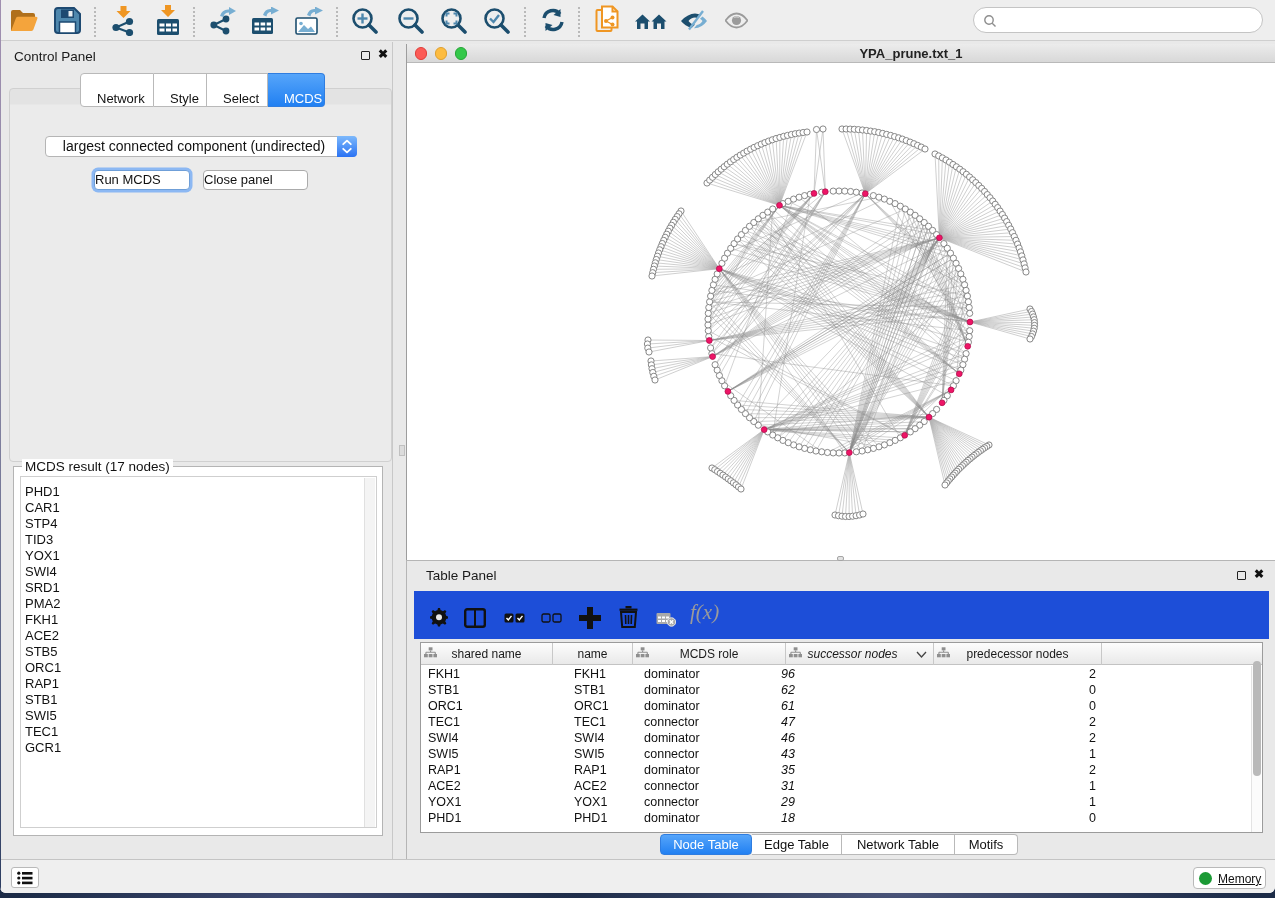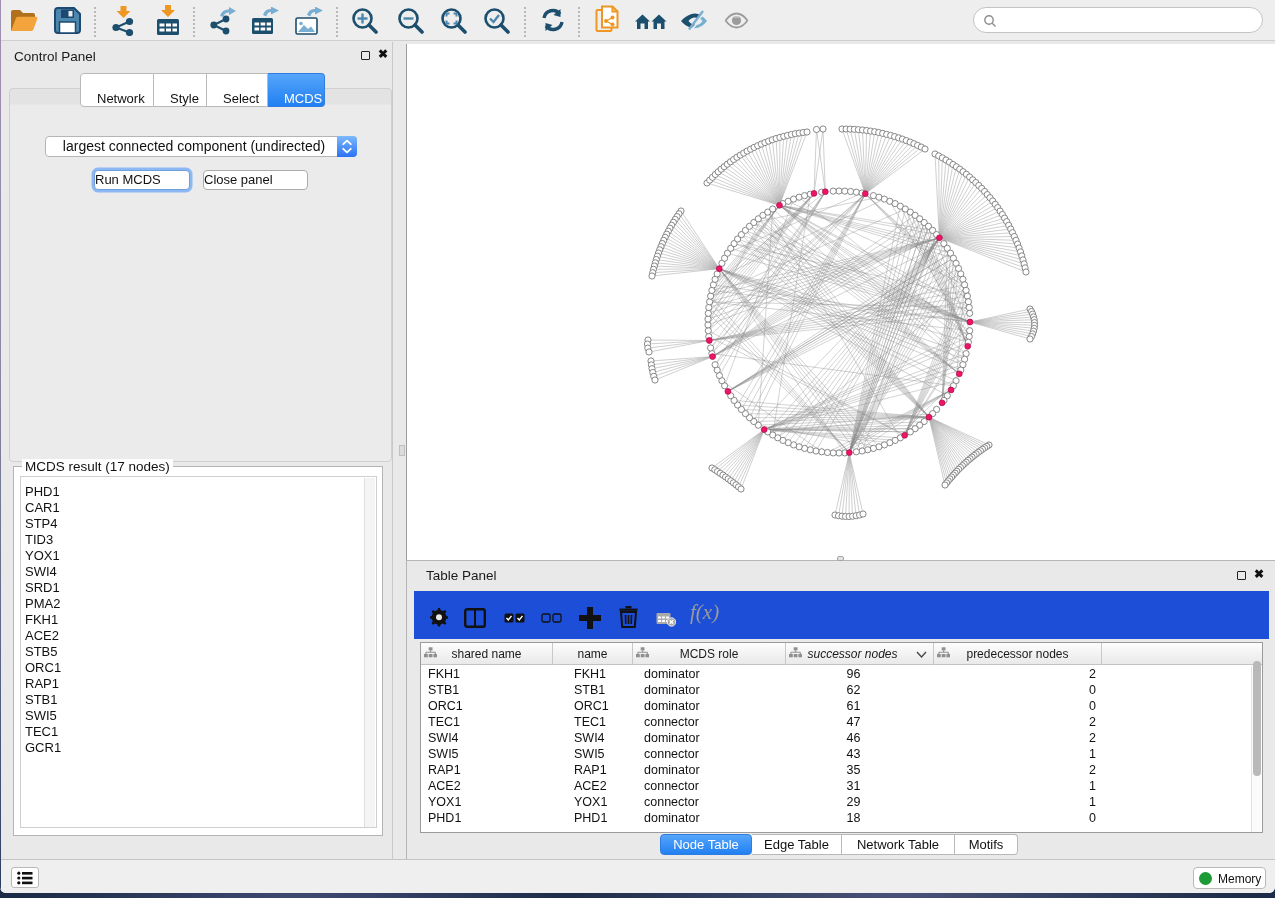--- a/index.html
+++ b/index.html
@@ -49,34 +49,34 @@
 #tp-toolbar { position:absolute; left:7px; top:30px; width:855px; height:48px; background:#1d4ed8; }
 #tbl { position:absolute; left:13px; top:81px; width:843px; height:191px; background:#fff; border:1px solid #9b9b9b; }
 #thead { position:absolute; left:0; top:0; width:841px; height:22px; background:linear-gradient(#fdfdfd,#e9e9e9); border-bottom:1px solid #c3c3c3; font-size:12px; color:#1a1a1a; }
 .hcell { position:absolute; top:0; height:22px; border-right:1px solid #c8c8c8; }
 .hlab { position:absolute; top:4px; width:100%; text-align:center; white-space:nowrap; }
 .sorticon { position:absolute; left:3px; top:4px; }
 .row { position:absolute; left:0; width:820px; height:16px; font-size:12.5px; color:#111; }
 .c1 { position:absolute; left:7px; }
 .c2 { position:absolute; left:153px; }
 .c3 { position:absolute; left:223px; }
-.c4 { position:absolute; left:360px; width:145px; text-align:center; }
+.c4 { position:absolute; left:360px; width:145px; text-align:left;font-style:italic; }
 .c5 { position:absolute; left:520px; width:155px; text-align:right; }
 #vscroll { position:absolute; right:1px; top:23px; width:10px; height:166px; background:#fbfbfb; border-left:1px solid #e3e3e3; }
 #vthumb { position:absolute; left:1px; top:-5px; width:8px; height:115px; background:#b9b9b9; border-radius:4px; }
 #btabs { position:absolute; left:253px; top:273px; height:21px; display:flex; }
 .btab { height:21px; line-height:20px; font-size:13px; color:#111; background:#fff; border:1px solid #b9b9b9; border-left:none; text-align:center; }
 .btab.sel { background:linear-gradient(#56a5fa,#2180f2); color:#fff; border:1px solid #2f7de0; border-radius:4px; }
 .btab.last { border-radius:0 4px 4px 0; }
 
 #statusbar { position:absolute; left:0; top:859px; width:1275px; height:34px; background:#efefef; border-top:1px solid #c4c4c4; }
 #listbtn { position:absolute; left:11px; top:7px; width:28px; height:21px; background:#fff; border:1px solid #b9b9b9; border-radius:3px; }
 #membtn { position:absolute; left:1193px; top:7px; width:73px; height:22px; background:#fff; border:1px solid #b9b9b9; border-radius:4px; font-size:12px; color:#111; }
 #membtn .dot { position:absolute; left:5px; top:4px; width:13px; height:13px; border-radius:50%; background:#1b9a35; }
-#membtn .lab { position:absolute; left:24px; top:4px; }
+#membtn .lab { position:absolute; left:24px; top:4px;text-decoration:underline; }
 #splitter-knob { position:absolute; left:399px; top:445px; width:6px; height:11px; background:#dcdcdc; border:1px solid #c0c0c0; }
 </style>
 </head>
 <body>
 <div id="app">
 <div id="leftedge"></div>
   <div id="toolbar">
     <div class="tsep" style="left:94px;"></div>
       <div class="tsep" style="left:193px;"></div>
       <div class="tsep" style="left:336px;"></div>
@@ -234,20 +234,26 @@
 SWI5
 TEC1
 GCR1</div>
         <div class="track"></div>
       </div>
     </div>
   </div>
   <div id="splitter-knob"></div>
 
   <div id="netframe">
+    <div id="nettitle">
+      <div class="light" style="left:7.5px; background:#fc5b56; border:0.5px solid #df3e39;"></div>
+      <div class="light" style="left:27.5px; background:#fdbc40; border:0.5px solid #dfa02f;"></div>
+      <div class="light" style="left:47.5px; background:#34c84a; border:0.5px solid #27a537;"></div>
+      <div class="t">YPA_prune.txt_1</div>
+    </div>
     <div id="graphwrap">
     <svg id="graph" width="869" height="497" viewBox="0 0 869 497">
 <path d="M372.5 142.3L300.0 120.0M372.5 142.3L302.7 117.1M372.5 142.3L305.5 114.3M372.5 142.3L308.3 111.5M372.5 142.3L311.2 108.8M372.5 142.3L314.2 106.2M372.5 142.3L317.2 103.7M372.5 142.3L320.3 101.2M372.5 142.3L323.5 98.8M372.5 142.3L326.7 96.5M372.5 142.3L329.9 94.3M372.5 142.3L333.3 92.1M372.5 142.3L336.7 90.1M372.5 142.3L340.1 88.1M372.5 142.3L343.6 86.2M372.5 142.3L347.1 84.4M372.5 142.3L350.7 82.7M372.5 142.3L354.3 81.1M372.5 142.3L357.9 79.6M372.5 142.3L361.6 78.1M372.5 142.3L365.3 76.8M372.5 142.3L369.1 75.5M372.5 142.3L372.9 74.4M372.5 142.3L376.7 73.3M372.5 142.3L380.5 72.4M372.5 142.3L384.4 71.5M372.5 142.3L388.3 70.7M372.5 142.3L392.2 70.1M372.5 142.3L396.1 69.5M372.5 142.3L400.0 69.0M458.3 130.7L435.0 66.0M458.3 130.7L439.1 66.0M458.3 130.7L443.2 66.1M458.3 130.7L447.3 66.3M458.3 130.7L451.4 66.6M458.3 130.7L455.5 67.0M458.3 130.7L459.6 67.5M458.3 130.7L463.6 68.1M458.3 130.7L467.7 68.7M458.3 130.7L471.7 69.5M458.3 130.7L475.7 70.4M458.3 130.7L479.7 71.4M458.3 130.7L483.7 72.4M458.3 130.7L487.6 73.6M458.3 130.7L491.6 74.8M458.3 130.7L495.4 76.1M458.3 130.7L499.3 77.6M458.3 130.7L503.1 79.1M458.3 130.7L506.9 80.7M458.3 130.7L510.6 82.4M458.3 130.7L514.3 84.1M458.3 130.7L518.0 86.0M532.4 174.8L528.0 91.0M532.4 174.8L531.7 92.9M532.4 174.8L535.4 94.9M532.4 174.8L539.0 97.0M532.4 174.8L542.5 99.2M532.4 174.8L546.0 101.5M532.4 174.8L549.4 103.8M532.4 174.8L552.8 106.2M532.4 174.8L556.1 108.7M532.4 174.8L559.4 111.3M532.4 174.8L562.6 114.0M532.4 174.8L565.7 116.8M532.4 174.8L568.8 119.6M532.4 174.8L571.8 122.5M532.4 174.8L574.7 125.4M532.4 174.8L577.6 128.5M532.4 174.8L580.3 131.6M532.4 174.8L583.0 134.7M532.4 174.8L585.7 138.0M532.4 174.8L588.2 141.3M532.4 174.8L590.7 144.6M532.4 174.8L593.1 148.1M532.4 174.8L595.4 151.5M532.4 174.8L597.6 155.1M532.4 174.8L599.7 158.6M532.4 174.8L601.7 162.3M532.4 174.8L603.7 166.0M532.4 174.8L605.5 169.7M532.4 174.8L607.3 173.5M532.4 174.8L609.0 177.3M532.4 174.8L610.6 181.1M532.4 174.8L612.1 185.0M532.4 174.8L613.5 188.9M532.4 174.8L614.8 192.9M532.4 174.8L616.0 196.9M532.4 174.8L617.1 200.9M532.4 174.8L618.1 204.9M532.4 174.8L619.0 209.0M563.0 259.0L623.0 246.0M563.0 259.0L624.5 248.5M563.0 259.0L625.6 251.1M563.0 259.0L626.5 253.9M563.0 259.0L627.2 256.7M563.0 259.0L627.5 259.6M563.0 259.0L627.5 262.4M563.0 259.0L627.2 265.3M563.0 259.0L626.5 268.1M563.0 259.0L625.6 270.9M563.0 259.0L624.5 273.5M563.0 259.0L623.0 276.0M312.3 205.7L274.0 148.0M312.3 205.7L272.0 150.8M312.3 205.7L270.1 153.6M312.3 205.7L268.2 156.4M312.3 205.7L266.4 159.3M312.3 205.7L264.6 162.3M312.3 205.7L262.9 165.2M312.3 205.7L261.3 168.2M312.3 205.7L259.7 171.2M312.3 205.7L258.2 174.3M312.3 205.7L256.7 177.4M312.3 205.7L255.3 180.5M312.3 205.7L254.0 183.7M312.3 205.7L252.7 186.8M312.3 205.7L251.5 190.0M312.3 205.7L250.4 193.2M312.3 205.7L249.3 196.5M312.3 205.7L248.3 199.8M312.3 205.7L247.4 203.0M312.3 205.7L246.5 206.3M312.3 205.7L245.7 209.7M312.3 205.7L245.0 213.0M302.3 277.5L241.0 277.0M302.3 277.5L240.4 281.0M302.3 277.5L240.8 285.1M302.3 277.5L242.0 289.0M305.6 293.6L244.0 298.0M305.6 293.6L244.4 301.9M305.6 293.6L245.0 305.7M305.6 293.6L245.8 309.5M305.6 293.6L246.8 313.3M305.6 293.6L248.0 317.0M357.2 366.6L305.0 405.0M357.2 366.6L307.8 406.7M357.2 366.6L310.5 408.5M357.2 366.6L313.2 410.3M357.2 366.6L315.9 412.1M357.2 366.6L318.6 414.0M357.2 366.6L321.2 415.9M357.2 366.6L323.8 417.8M357.2 366.6L326.4 419.8M357.2 366.6L329.0 421.8M357.2 366.6L331.5 423.9M357.2 366.6L334.0 426.0M442.3 389.6L428.0 452.0M442.3 389.6L431.5 452.7M442.3 389.6L435.0 453.2M442.3 389.6L438.5 453.5M442.3 389.6L442.1 453.5M442.3 389.6L445.6 453.2M442.3 389.6L449.1 452.7M442.3 389.6L452.6 452.0M442.3 389.6L456.0 451.0M522.0 354.2L582.0 382.0M522.0 354.2L579.8 383.4M522.0 354.2L577.6 384.8M522.0 354.2L575.5 386.3M522.0 354.2L573.4 387.8M522.0 354.2L571.3 389.3M522.0 354.2L569.2 390.9M522.0 354.2L567.1 392.5M522.0 354.2L565.1 394.1M522.0 354.2L563.1 395.8M522.0 354.2L561.1 397.4M522.0 354.2L559.2 399.2M522.0 354.2L557.2 400.9M522.0 354.2L555.4 402.7M522.0 354.2L553.5 404.5M522.0 354.2L551.6 406.3M522.0 354.2L549.8 408.2M522.0 354.2L548.1 410.1M522.0 354.2L546.3 412.0M522.0 354.2L544.6 414.0M522.0 354.2L542.9 415.9M522.0 354.2L541.2 417.9M522.0 354.2L539.6 419.9M522.0 354.2L538.0 422.0M407.0 130.4L409.5 66.5M418.3 128.7L409.5 66.5M407.0 130.4L416.0 66.0M418.3 128.7L416.0 66.0" fill="none" stroke="#b3b3b3" stroke-width="0.7" opacity="0.9"></path>
 <path d="M372.5 142.3L301.8 244.5M372.5 142.3L302.6 238.8M372.5 142.3L303.6 233.1M372.5 142.3L304.9 227.4M372.5 142.3L306.4 221.8M372.5 142.3L562.2 244.5M372.5 142.3L562.7 250.3M372.5 142.3L562.7 267.7M372.5 142.3L562.2 273.5M372.5 142.3L561.4 279.2M372.5 142.3L559.1 290.6M372.5 142.3L557.6 296.2M372.5 142.3L555.9 301.7M372.5 142.3L525.6 167.4M372.5 142.3L529.6 171.6M372.5 142.3L536.9 180.6M372.5 142.3L540.3 185.3M372.5 142.3L543.5 190.2M372.5 142.3L546.4 195.2M458.3 130.7L308.1 301.7M458.3 130.7L304.9 290.6M458.3 130.7L303.6 284.9M458.3 130.7L301.8 273.5M458.3 130.7L301.3 267.7M458.3 130.7L346.8 358.5M458.3 130.7L342.5 354.7M458.3 130.7L338.4 350.6M458.3 130.7L334.4 346.4M458.3 130.7L330.6 342.0M458.3 130.7L557.6 221.8M458.3 130.7L559.1 227.4M458.3 130.7L560.4 233.1M458.3 130.7L561.4 238.8M532.4 174.8L408.9 388.0M532.4 174.8L403.3 386.8M532.4 174.8L397.6 385.4M532.4 174.8L392.1 383.8M532.4 174.8L386.6 381.9M532.4 174.8L381.2 379.7M532.4 174.8L375.9 377.4M532.4 174.8L370.7 374.8M532.4 174.8L365.7 372.0M532.4 174.8L360.7 368.9M532.4 174.8L351.3 362.2M532.4 174.8L301.0 261.9M532.4 174.8L301.0 256.1M532.4 174.8L301.3 250.3M532.4 174.8L301.8 244.5M532.4 174.8L302.6 238.8M532.4 174.8L303.6 233.1M532.4 174.8L304.9 227.4M532.4 174.8L455.1 388.0M563.0 259.0L320.5 190.2M563.0 259.0L323.7 185.3M563.0 259.0L327.1 180.6M563.0 259.0L330.6 176.0M563.0 259.0L334.4 171.6M563.0 259.0L338.4 167.4M563.0 259.0L342.5 163.3M563.0 259.0L346.8 159.5M563.0 259.0L304.9 227.4M563.0 259.0L306.4 221.8M312.3 205.7L471.9 383.8M312.3 205.7L466.4 385.4M312.3 205.7L460.7 386.8M312.3 205.7L455.1 388.0M312.3 205.7L449.3 388.8M312.3 205.7L437.8 389.9M312.3 205.7L561.4 279.2M312.3 205.7L559.1 290.6M312.3 205.7L557.6 296.2M312.3 205.7L555.9 301.7M312.3 205.7L553.8 307.1M312.3 205.7L549.1 317.7M312.3 205.7L546.4 322.8M312.3 205.7L540.3 332.7M302.3 277.5L557.6 221.8M302.3 277.5L559.1 227.4M302.3 277.5L560.4 233.1M302.3 277.5L561.4 238.8M302.3 277.5L562.2 244.5M302.3 277.5L562.7 250.3M305.6 293.6L508.1 152.3M305.6 293.6L512.7 155.8M305.6 293.6L517.2 159.5M305.6 293.6L521.5 163.3M305.6 293.6L525.6 167.4M305.6 293.6L529.6 171.6M305.6 293.6L536.9 180.6M357.2 366.6L508.1 365.7M357.2 366.6L503.3 368.9M357.2 366.6L493.3 374.8M357.2 366.6L488.1 377.4M357.2 366.6L482.8 379.7M357.2 366.6L525.6 350.6M357.2 366.6L517.2 358.5M357.2 366.6L512.7 362.2M357.2 366.6L508.1 365.7M357.2 366.6L503.3 368.9M357.2 366.6L562.7 267.7M357.2 366.6L562.2 273.5M357.2 366.6L561.4 279.2M357.2 366.6L559.1 290.6M357.2 366.6L557.6 296.2M357.2 366.6L555.9 301.7M357.2 366.6L553.8 307.1M357.2 366.6L549.1 317.7M442.3 389.6L301.3 250.3M442.3 389.6L301.8 244.5M442.3 389.6L302.6 238.8M442.3 389.6L303.6 233.1M442.3 389.6L517.2 159.5M442.3 389.6L521.5 163.3M442.3 389.6L525.6 167.4M442.3 389.6L529.6 171.6M442.3 389.6L536.9 180.6M442.3 389.6L540.3 185.3M442.3 389.6L543.5 190.2M442.3 389.6L546.4 195.2M442.3 389.6L549.1 200.3M442.3 389.6L551.6 205.5M442.3 389.6L553.8 210.9M442.3 389.6L493.3 143.2M442.3 389.6L498.3 146.0M442.3 389.6L503.3 149.1M442.3 389.6L508.1 152.3M442.3 389.6L512.7 155.8M442.3 389.6L517.2 159.5M442.3 389.6L521.5 163.3M442.3 389.6L525.6 167.4M442.3 389.6L529.6 171.6M522.0 354.2L330.6 176.0M522.0 354.2L334.4 171.6M522.0 354.2L338.4 167.4M522.0 354.2L342.5 163.3M522.0 354.2L346.8 159.5M522.0 354.2L351.3 155.8M522.0 354.2L355.9 152.3M522.0 354.2L360.7 149.1M522.0 354.2L360.7 368.9M522.0 354.2L351.3 362.2M522.0 354.2L346.8 358.5M522.0 354.2L342.5 354.7M522.0 354.2L338.4 350.6M522.0 354.2L334.4 346.4M522.0 354.2L330.6 342.0M522.0 354.2L327.1 337.4M407.0 130.4L301.3 267.7M407.0 130.4L301.0 261.9M407.0 130.4L301.0 256.1M407.0 130.4L301.3 250.3M407.0 130.4L301.8 244.5M407.0 130.4L302.6 238.8M407.0 130.4L303.6 233.1M418.3 128.7L312.4 312.5M418.3 128.7L310.2 307.1M418.3 128.7L308.1 301.7M418.3 128.7L304.9 290.6M418.3 128.7L303.6 284.9M418.3 128.7L306.4 221.8M560.7 283.3L493.3 143.2M560.7 283.3L498.3 146.0M560.7 283.3L503.3 149.1M560.7 283.3L508.1 152.3M560.7 283.3L512.7 155.8M560.7 283.3L517.2 159.5M552.3 310.8L346.8 159.5M552.3 310.8L351.3 155.8M552.3 310.8L355.9 152.3M552.3 310.8L360.7 149.1M552.3 310.8L365.7 146.0M544.1 326.9L449.3 388.8M544.1 326.9L437.8 389.9M544.1 326.9L432.0 390.0M544.1 326.9L426.2 389.9M544.1 326.9L420.4 389.5M535.1 339.8L540.3 185.3M535.1 339.8L543.5 190.2M535.1 339.8L546.4 195.2M535.1 339.8L549.1 200.3M535.1 339.8L551.6 205.5M497.7 372.3L555.9 216.3M497.7 372.3L557.6 221.8M497.7 372.3L559.1 227.4M497.7 372.3L560.4 233.1M497.7 372.3L561.4 238.8M497.7 372.3L562.2 244.5M497.7 372.3L562.7 250.3M497.7 372.3L562.7 267.7M497.7 372.3L562.2 273.5M497.7 372.3L301.8 273.5M497.7 372.3L301.3 267.7M320.9 328.4L543.5 190.2M320.9 328.4L546.4 195.2M320.9 328.4L549.1 200.3M320.9 328.4L551.6 205.5M320.9 328.4L553.8 210.9M320.9 328.4L540.3 185.3M320.9 328.4L543.5 190.2M320.9 328.4L546.4 195.2M562.2 273.5L392.1 134.2M370.7 374.8L559.1 227.4M304.9 290.6L546.4 322.8M308.1 216.3L477.4 136.1M560.4 233.1L327.1 180.6M455.1 130.0L320.5 190.2M549.1 317.7L488.1 377.4M562.2 273.5L482.8 138.3M557.6 221.8L381.2 138.3M403.3 131.2L365.7 372.0M355.9 152.3L301.0 261.9M549.1 317.7L557.6 221.8M314.9 317.7L414.7 388.8M493.3 374.8L360.7 149.1M386.6 136.1L317.6 322.8M449.3 388.8L529.6 171.6M562.7 267.7L525.6 167.4M562.2 244.5L302.6 238.8M562.7 267.7L302.6 238.8M351.3 362.2L471.9 383.8M365.7 146.0L351.3 362.2M498.3 146.0L303.6 233.1M471.9 134.2L346.8 159.5" fill="none" stroke="#8a8a8a" stroke-width="0.75" opacity="0.5"></path>
 <circle cx="432.0" cy="128.0" r="3.1" fill="#fff" stroke="#7b7b7b" stroke-width="0.9"></circle>
 <circle cx="437.8" cy="128.1" r="3.1" fill="#fff" stroke="#7b7b7b" stroke-width="0.9"></circle>
 <circle cx="443.6" cy="128.5" r="3.1" fill="#fff" stroke="#7b7b7b" stroke-width="0.9"></circle>
 <circle cx="449.3" cy="129.2" r="3.1" fill="#fff" stroke="#7b7b7b" stroke-width="0.9"></circle>
 <circle cx="455.1" cy="130.0" r="3.1" fill="#fff" stroke="#7b7b7b" stroke-width="0.9"></circle>
 <circle cx="466.4" cy="132.6" r="3.1" fill="#fff" stroke="#7b7b7b" stroke-width="0.9"></circle>

